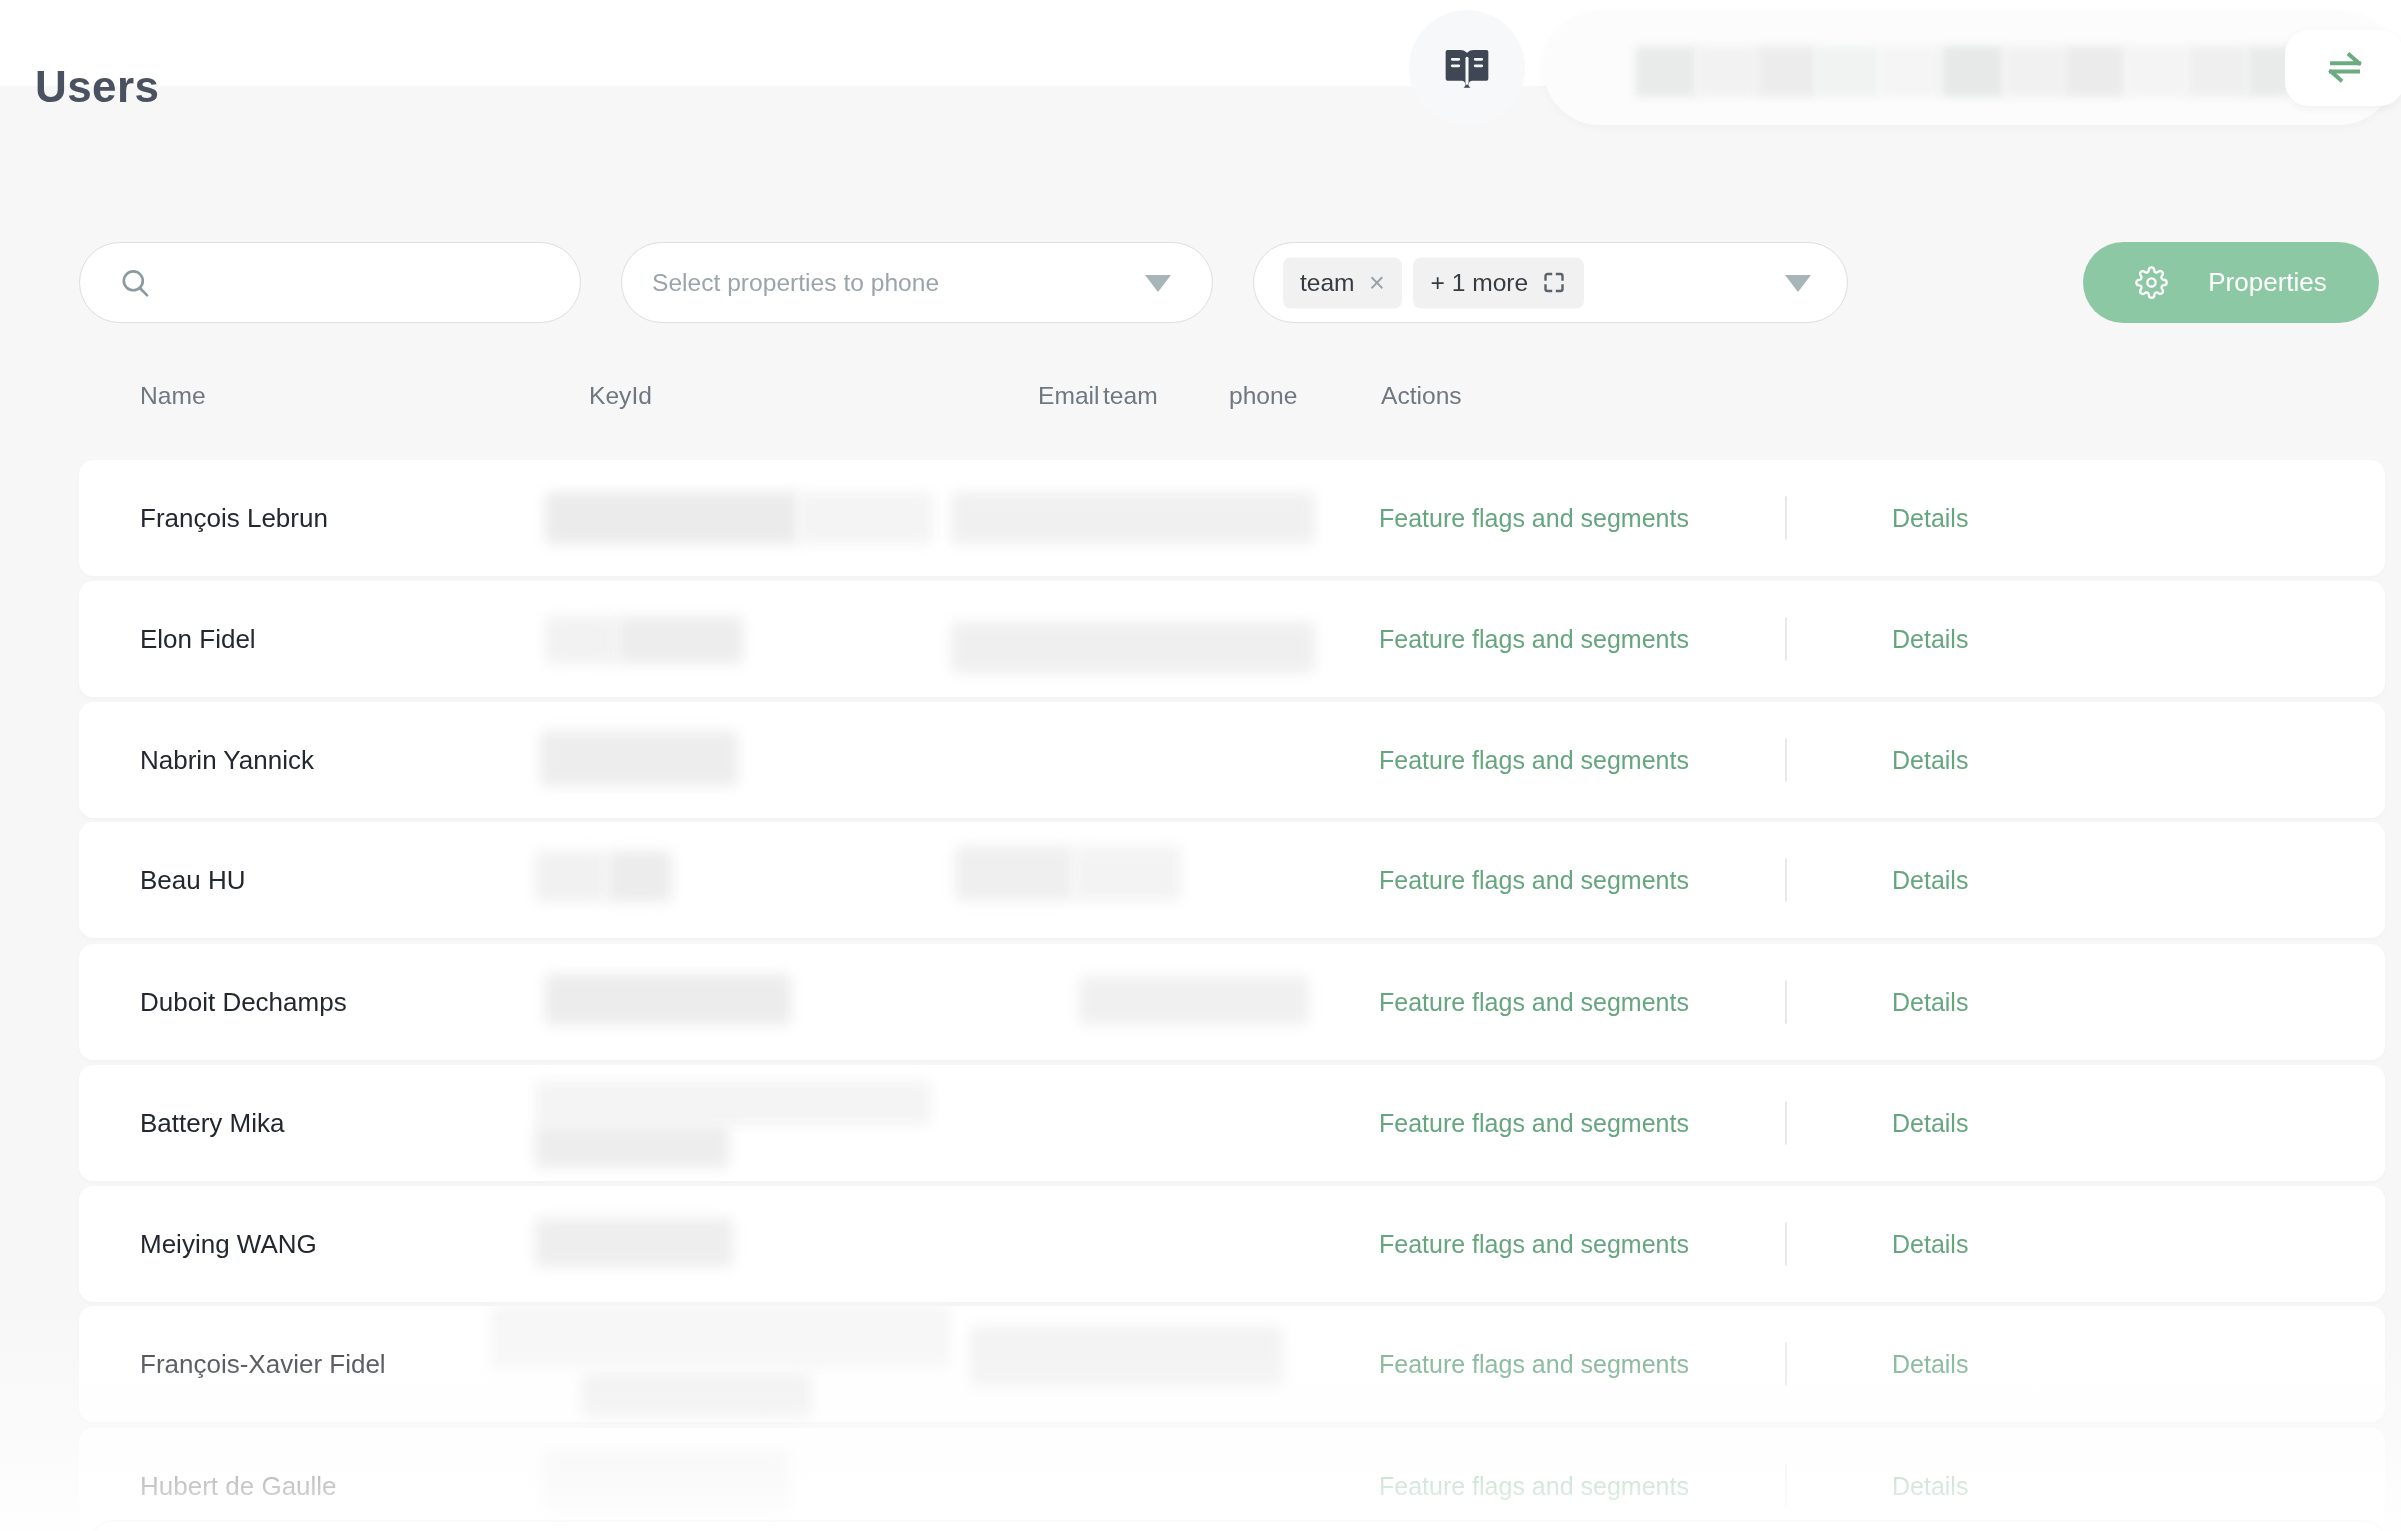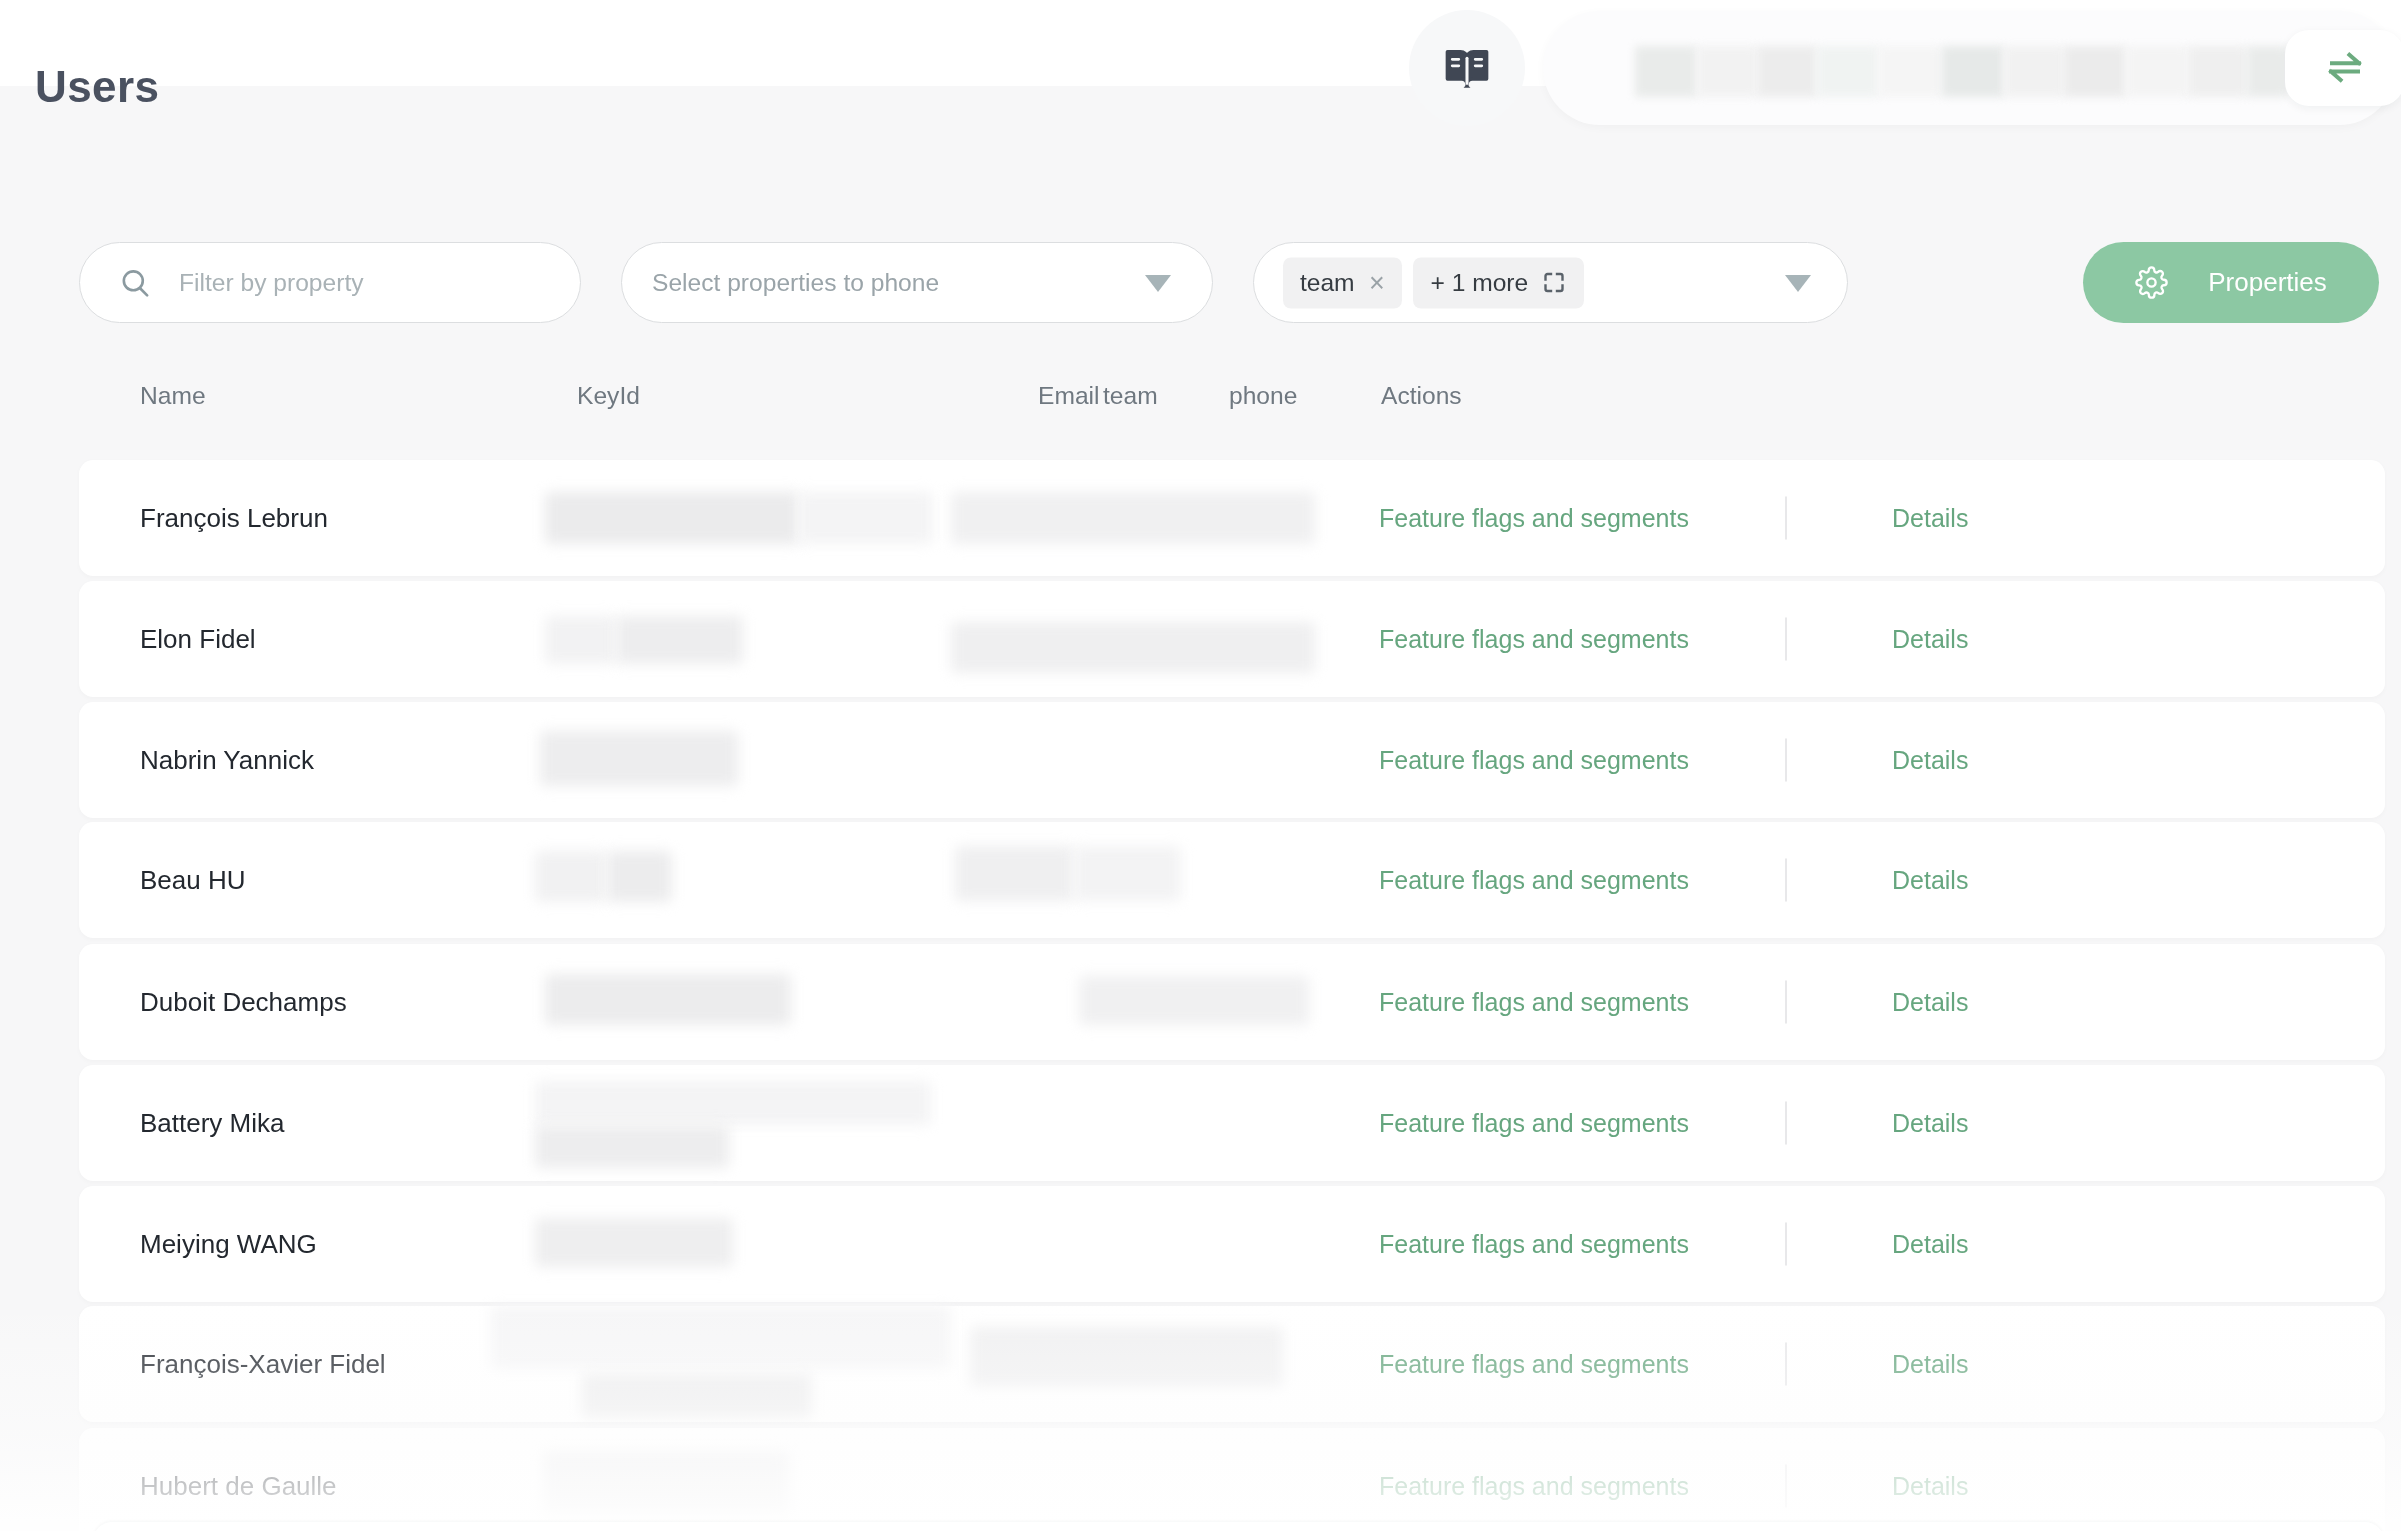--- a/index.html
+++ b/index.html
@@ -143,21 +143,20 @@
   </span>
 </div>
 
 <div class="pillbox search-box">
   <span class="search-icon-wrap">
     <svg width="35" height="35" viewBox="0 0 24 24" fill="none" stroke="#8b9aa0" stroke-width="1.8" stroke-linecap="round">
       <circle cx="10.5" cy="10.5" r="6.5"></circle>
       <path d="M15.3 15.8 L20 20.5"></path>
     </svg>
   </span>
-  <input class="filter-input" type="text" placeholder="Filter by property" style="">
 </div>
 
 <div class="pillbox select-box">
   <span class="placeholder-text">Select properties to phone</span>
   <span class="tri" style="right:41px;"></span>
 </div>
 
 <div class="pillbox multi-box">
   <div class="chips">
     <span class="chip">
@@ -184,21 +183,21 @@
     <svg width="33" height="33" viewBox="0 0 24 24" fill="none" stroke="#ffffff" stroke-width="1.7" stroke-linecap="round" stroke-linejoin="round">
       <circle cx="12" cy="12" r="3"></circle>
       <path d="M19.4 15a1.65 1.65 0 0 0 .33 1.82l.06.06a2 2 0 0 1 0 2.83 2 2 0 0 1-2.83 0l-.06-.06a1.65 1.65 0 0 0-1.82-.33 1.65 1.65 0 0 0-1 1.51V21a2 2 0 0 1-2 2 2 2 0 0 1-2-2v-.09A1.65 1.65 0 0 0 9 19.4a1.65 1.65 0 0 0-1.82.33l-.06.06a2 2 0 0 1-2.83 0 2 2 0 0 1 0-2.83l.06-.06a1.65 1.65 0 0 0 .33-1.82 1.65 1.65 0 0 0-1.51-1H3a2 2 0 0 1-2-2 2 2 0 0 1 2-2h.09A1.65 1.65 0 0 0 4.6 9a1.65 1.65 0 0 0-.33-1.82l-.06-.06a2 2 0 0 1 0-2.83 2 2 0 0 1 2.83 0l.06.06a1.65 1.65 0 0 0 1.82.33H9a1.65 1.65 0 0 0 1-1.51V3a2 2 0 0 1 2-2 2 2 0 0 1 2 2v.09a1.65 1.65 0 0 0 1 1.51 1.65 1.65 0 0 0 1.82-.33l.06-.06a2 2 0 0 1 2.83 0 2 2 0 0 1 0 2.83l-.06.06a1.65 1.65 0 0 0-.33 1.82V9a1.65 1.65 0 0 0 1.51 1H21a2 2 0 0 1 2 2 2 2 0 0 1-2 2h-.09a1.65 1.65 0 0 0-1.51 1z"></path>
     </svg>
   </span>
   <span>Properties</span>
 </button>
 
 <div class="thead" id="thead">
     <span class="th" style="left: 61px;">Name</span>
-    <span class="th" style="left: 498px;">KeyId</span>
+    <span class="th" style="left: 510px;">KeyId</span>
     <span class="th" style="left: 913px; margin-left: 46px;">Email</span>
     <span class="th" style="left: 1024px;">team</span>
     <span class="th" style="left: 1150px;">phone</span>
     <span class="th" style="left: 1302px;">Actions</span>
   </div>
 <div id="rows">
     <div class="row-card" style="top: 460px;">
       <span class="row-name">François Lebrun</span>
       <div class="blur-block" style="left: 466px; top: 32px; width: 254px; height: 52px; background: rgb(235, 235, 236);"></div>
       <div class="blur-block" style="left: 719px; top: 32px; width: 135px; height: 52px; background: rgb(244, 244, 245);"></div>

